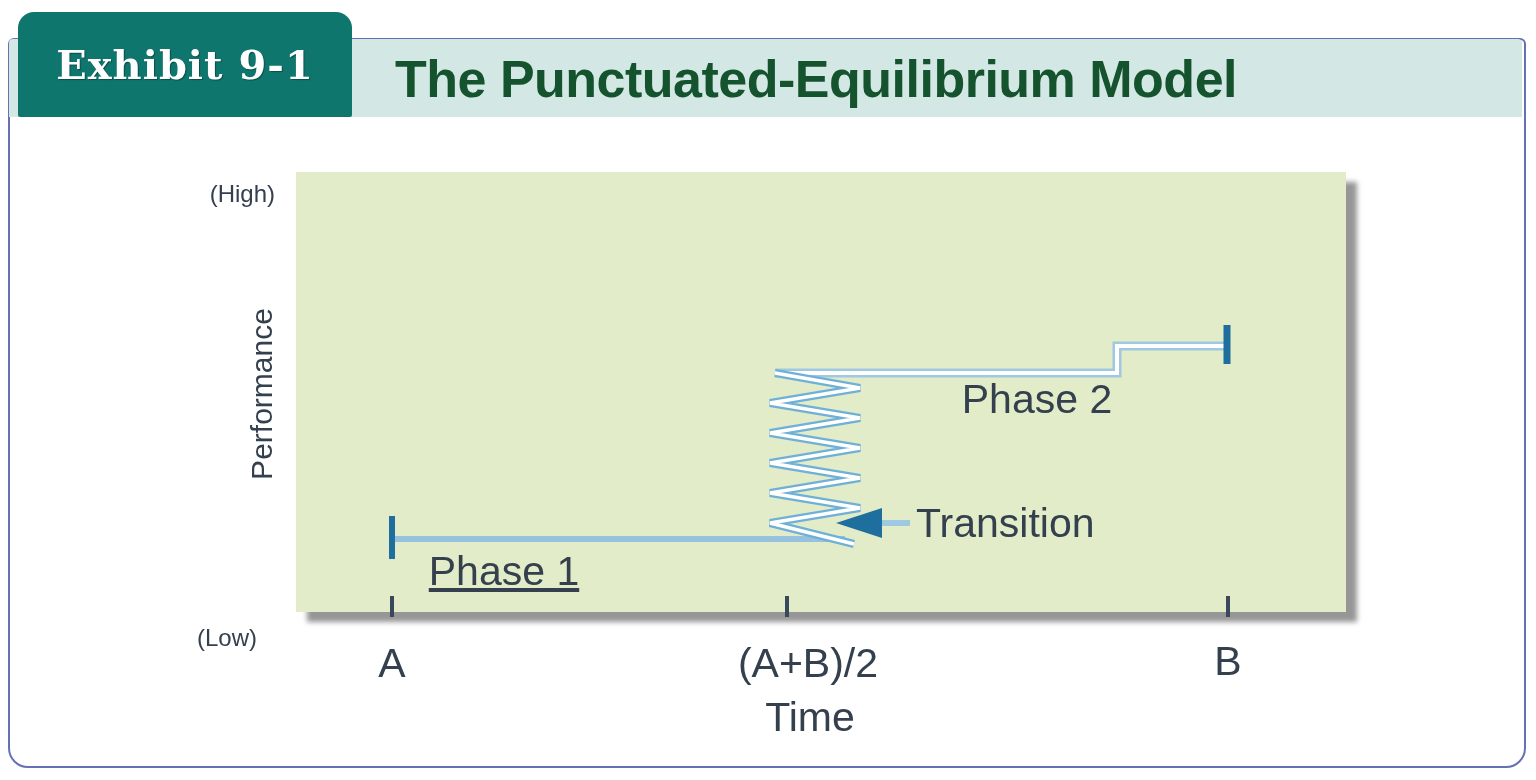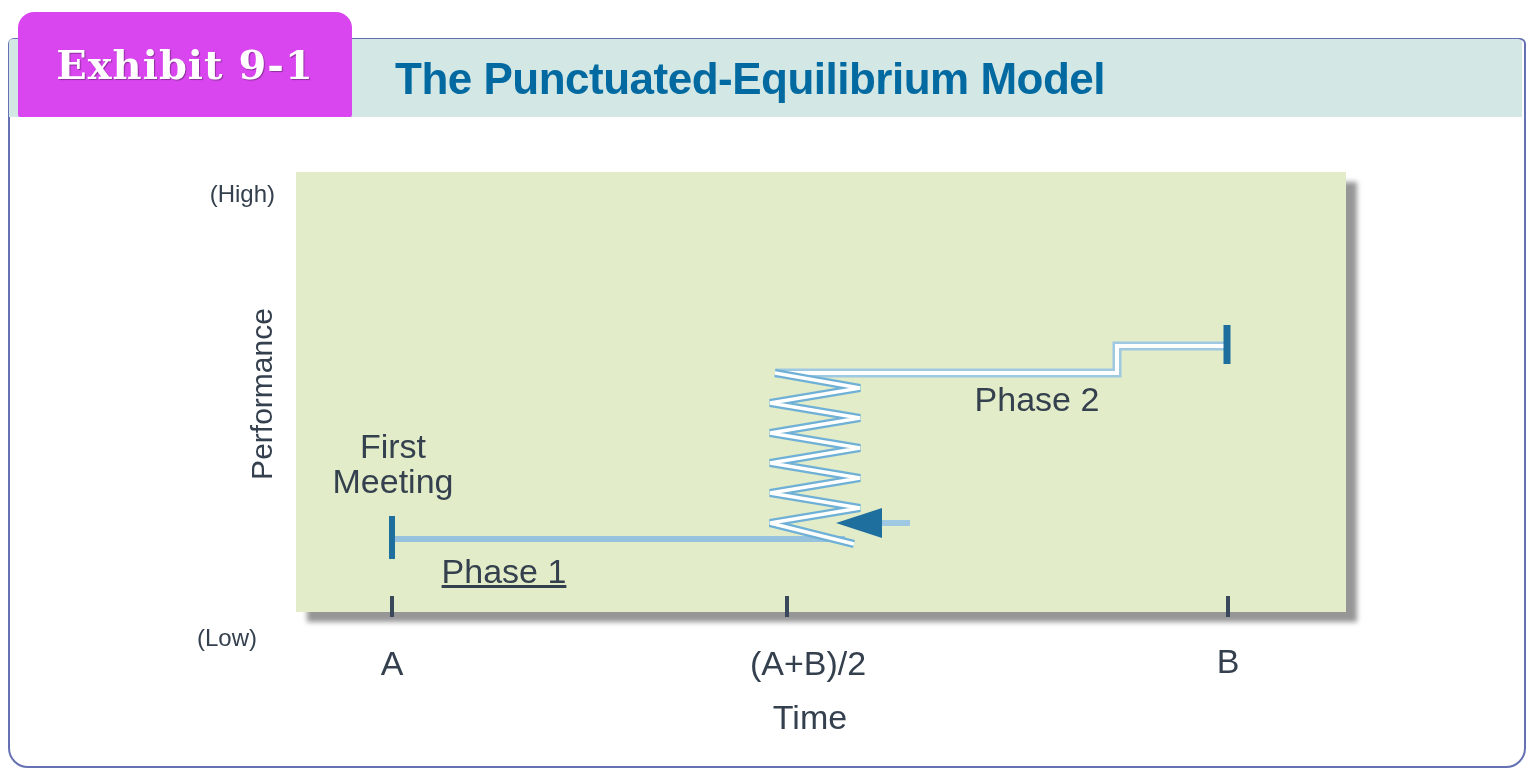--- a/index.html
+++ b/index.html
@@ -12,40 +12,40 @@
     position:absolute;left:8px;top:38px;width:1514px;height:726px;
     border:2px solid #6571b2;border-radius:6px 6px 20px 20px;background:#ffffff;
   }
   
   .header-strip{
     position:absolute;left:9px;top:39px;width:1513px;height:78px;
     background:#d3e8e4;border-radius:4px 4px 0 0;
   }
   .header-title{
     position:absolute;left:386px;top:0;height:78px;line-height:80px;
-    font-size:44px;font-weight:bold;letter-spacing:-0.5px;color:#0369a1;
+    font-size:52px;font-weight:bold;letter-spacing:-0.5px;color:#14532d;
   }
   
   .header-tab{
     position:absolute;left:18px;top:12px;width:334px;height:105px;
-    background:#d946ef;border-radius:16px 16px 2px 2px;z-index:5;
+    background:#0f766e;border-radius:16px 16px 2px 2px;z-index:5;
     display:flex;align-items:center;justify-content:center;
   }
   .header-tab span{
     font-family:"DejaVu Serif",serif;font-weight:bold;font-size:40px;color:#ffffff;
     text-shadow:1px 1px 1px rgba(0,0,0,0.35);letter-spacing:1px;
   }
   
   .plot{
     position:absolute;left:296px;top:172px;width:1050px;height:440px;
     background:#e2ecc8;box-shadow:11px 10px 5px rgba(106,106,106,0.70);
   }
   .plot-svg{position:absolute;left:0;top:0;overflow:visible;}
   
-  .lbl{position:absolute;color:#34404e;font-size:34px;line-height:35px;white-space:nowrap;}
+  .lbl{position:absolute;color:#34404e;font-size:41px;line-height:35px;white-space:nowrap;}
   .center{text-align:center;}
   .right{text-align:right;}
   
   .first-meeting{left:-8px;top:257px;width:210px;}
   .phase1-label{left:108px;top:382px;width:200px;text-decoration:underline;}
   .phase2-label{left:641px;top:210px;width:200px;}
   .completion-label{left:841px;top:226px;width:200px;}
   .transition-label{left:620px;top:334px;width:240px;}
   
   .high-label{left:140px;top:176px;width:135px;font-size:24px;}
@@ -106,21 +106,18 @@
       <g>
         <line x1="582" y1="351" x2="614" y2="351" stroke="#9fc8e2" stroke-width="6"></line>
         <polygon points="540,351 586,336 586,366" fill="#1e6f9d"></polygon>
       </g>
 
       <line x1="96" y1="424" x2="96" y2="445" stroke="#39485a" stroke-width="4"></line>
       <line x1="491" y1="424" x2="491" y2="445" stroke="#39485a" stroke-width="4"></line>
       <line x1="932" y1="424" x2="932" y2="445" stroke="#39485a" stroke-width="4"></line>
     </svg>
 
-    <div class="lbl center first-meeting">
-      <span>First</span><br>
-      <span>Meeting</span>
-    </div>
     <div class="lbl center phase1-label">Phase 1</div>
     <div class="lbl center phase2-label">Phase 2</div>
+    <div class="lbl transition-label">Transition</div>
   </div>
 
 </div>
 
 </body></html>

